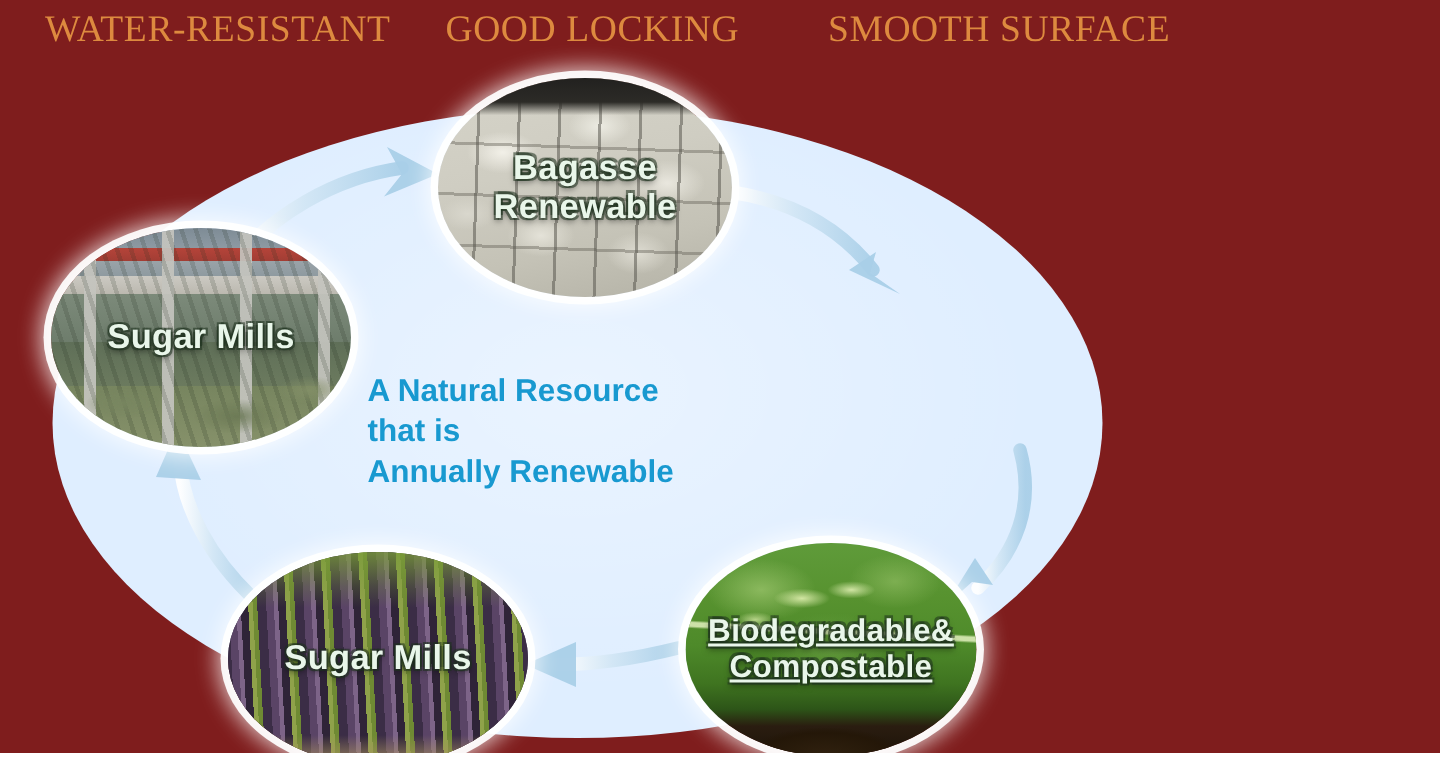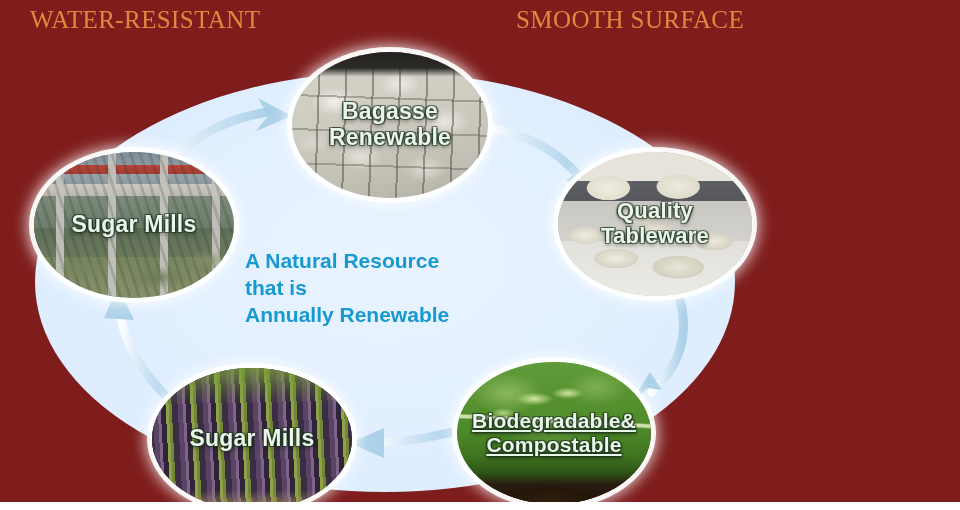--- a/index.html
+++ b/index.html
@@ -25,21 +25,21 @@
     position:absolute;
     top:6px;
     font-family:"Liberation Serif","DejaVu Serif",serif;
     font-size:25px;
     letter-spacing:.4px;
     color:#DD8A3F;
     white-space:nowrap;
   }
   .hdr-0{left:30px;}
   .hdr-1{left:297px;}
-  .hdr-2{left:516px;}
+  .hdr-2{left:552px;}
 
   
   .center-disc{
     position:absolute;
     left:35px;top:72px;
     width:700px;height:420px;
     border-radius:50%;
     background:#dfeeff;
     z-index:1;
   }
@@ -233,20 +233,21 @@
     white-space:pre-line;
   }
 </style>
 </head>
 <body>
 
 <div id="infographic">
 
   <div class="header-row">
     <div class="header-item hdr-0">WATER-RESISTANT</div>
+    <div class="header-item hdr-1">GOOD LOCKING</div>
     <div class="header-item hdr-2">SMOOTH SURFACE</div>
   </div>
 
   <div class="center-disc"></div>
 
   <svg class="arrows" viewBox="0 0 960 510">
     <defs>
       <linearGradient id="agrad" x1="0" y1="0" x2="1" y2="0">
         <stop offset="0%" stop-color="#ffffff"></stop>
         <stop offset="45%" stop-color="#d2e6f5"></stop>
@@ -279,25 +280,20 @@
       <path d="M118,286 L134,320 L104,318 Z" fill="#a9cfe8" opacity=".95"></path>
     </g>
   </svg>
 
   <div class="node" id="node-bagasse">
     <div class="photo ph-bagasse"></div>
     <div class="caption">Bagasse
 Renewable</div>
   </div>
 
-  <div class="node" id="node-tableware">
-    <div class="photo ph-tableware"></div>
-    <div class="caption">Quality
-Tableware</div>
-  </div>
 
   <div class="node" id="node-bio">
     <div class="photo ph-bio"></div>
     <div class="caption">Biodegradable&amp;
 Compostable</div>
   </div>
 
   <div class="node" id="node-cane">
     <div class="photo ph-cane"></div>
     <div class="caption">Sugar Mills</div>

